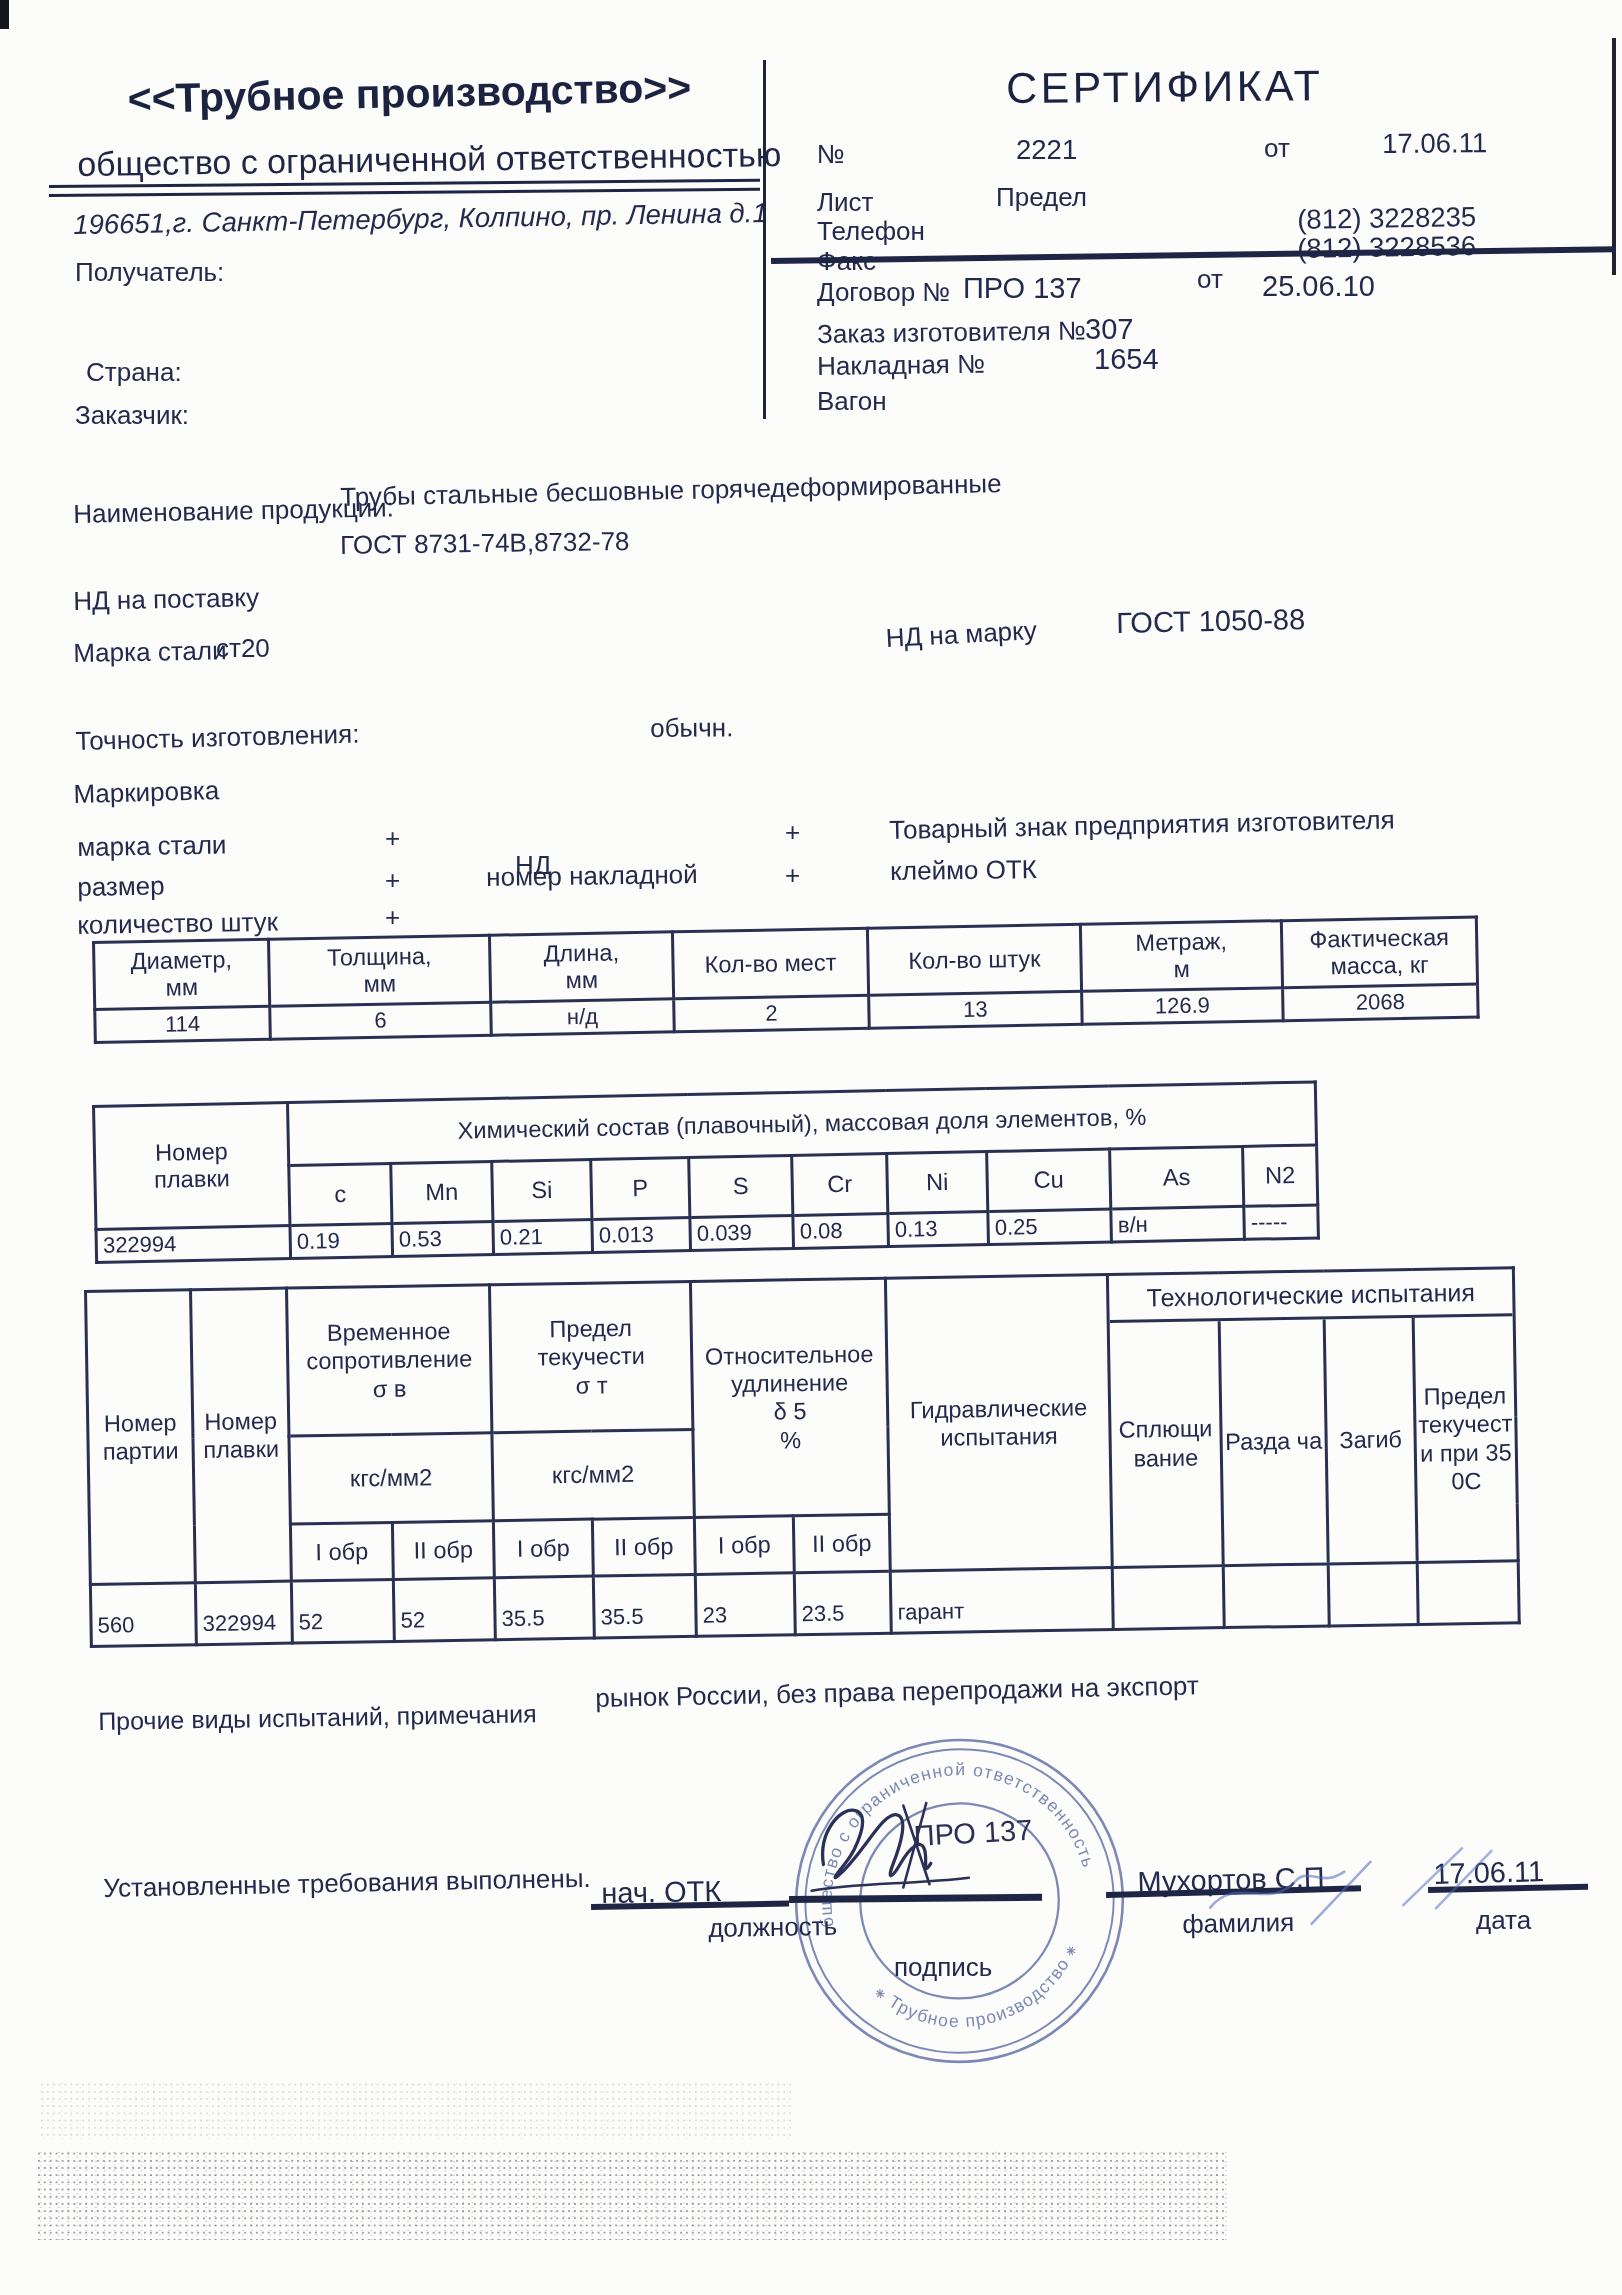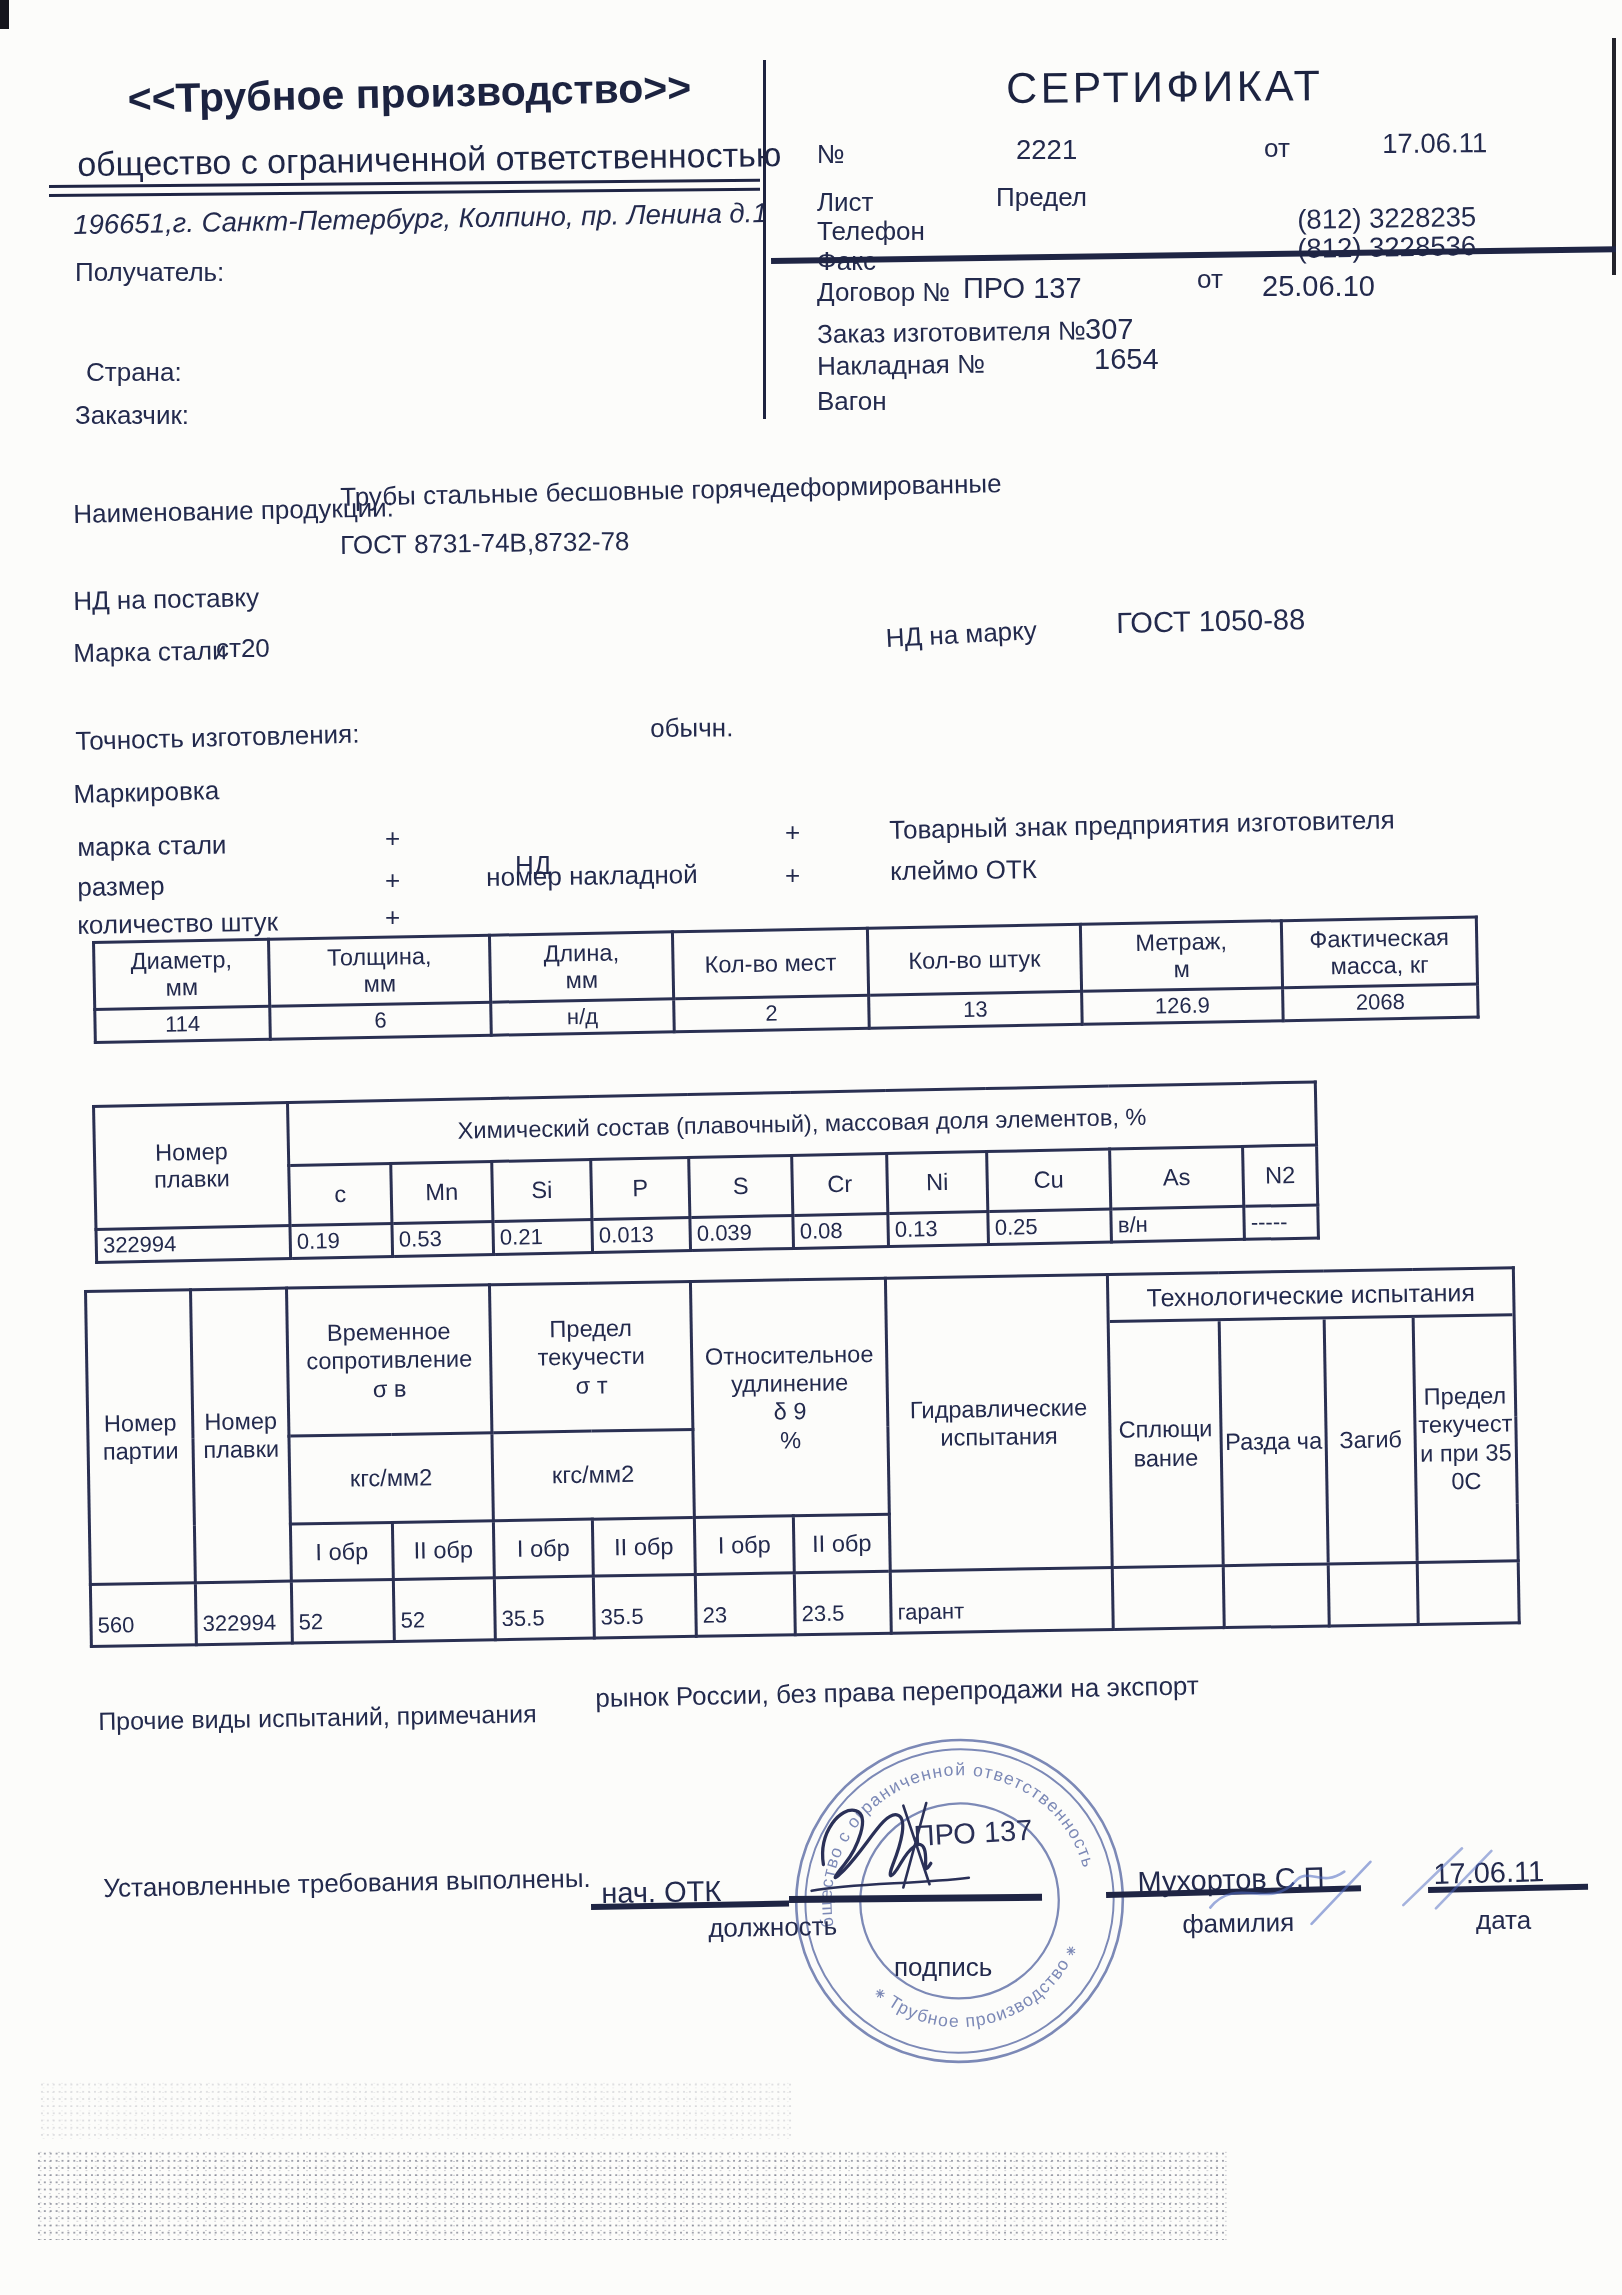--- a/index.html
+++ b/index.html
@@ -274,21 +274,21 @@
         <td colspan="2">
               <div class="mh">
                 <span class="wrap2">Предел текучести</span>
                 <span>σ т</span>
               </div>
             </td>
         <td colspan="2" rowspan="2">
               <div class="mh">
                 <span>Относительное</span>
                 <span>удлинение</span>
-                <span>δ 9</span>
+                <span>δ 5</span>
                 <span>%</span>
               </div>
             </td>
         <td rowspan="3">
               <div class="wrap2" style="white-space:normal;padding:2.6px;">Гидравлические испытания</div>
             </td>
         <td colspan="4" rowspan="3" class="techcell">
           <div class="tech-title">Технологические испытания</div>
           <div class="tech-subs">
             <div style="width:111px;">Сплющи вание</div>

